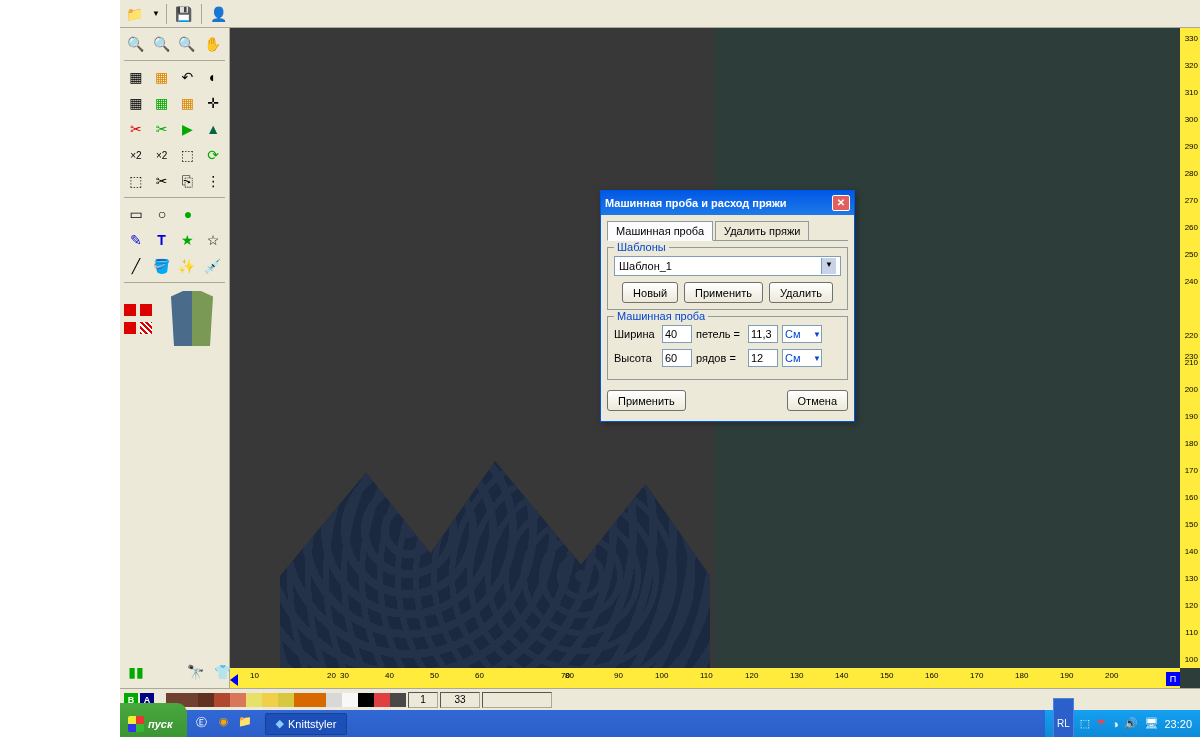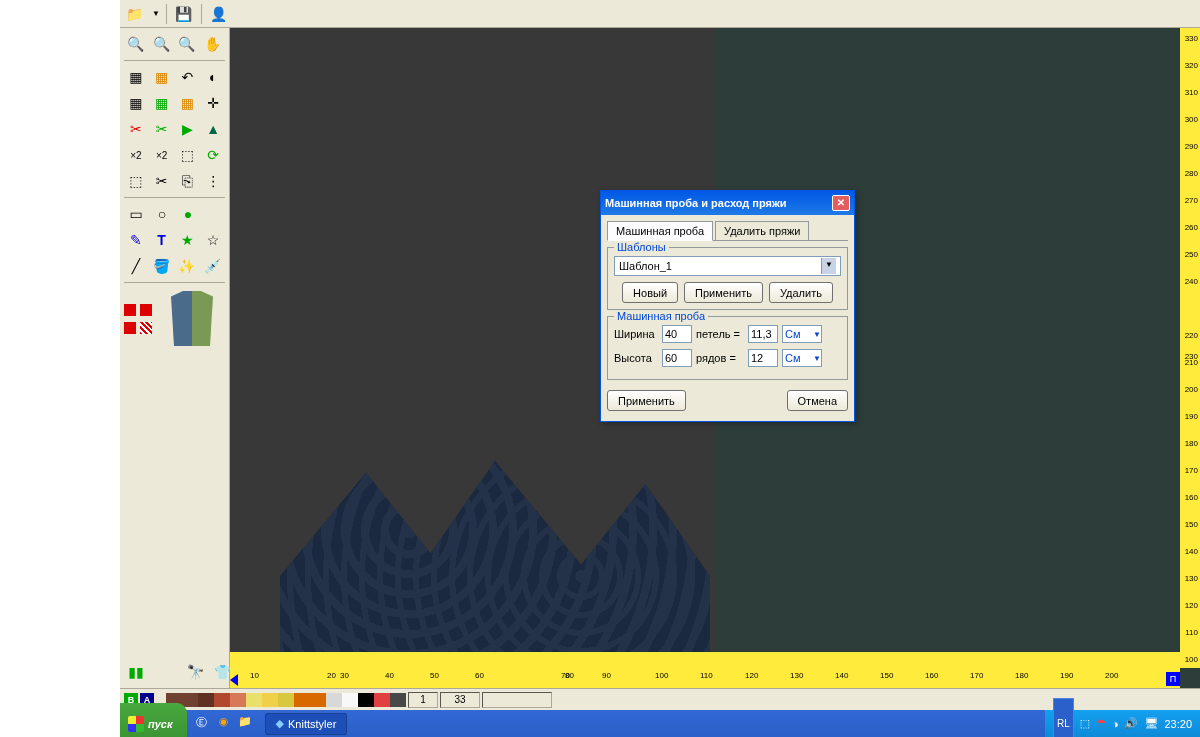--- a/index.html
+++ b/index.html
@@ -37,21 +37,21 @@
 }
 .pattern-overlay { position: absolute; inset: 0; background-image: 
   repeating-radial-gradient(circle at 30% 40%, #2a3850 0, #2a3850 8px, transparent 8px, transparent 20px),
   repeating-radial-gradient(circle at 70% 60%, #2a3850 0, #2a3850 6px, transparent 6px, transparent 18px);
   opacity: 0.6;
 }
 
 
 .ruler-v { position: absolute; right: 0; top: 0; width: 20px; height: calc(100% - 20px); background: #ffeb3b; font-size: 8px; }
 .ruler-v-mark { position: absolute; right: 2px; font-size: 8px; color: #000; }
-.ruler-h { position: absolute; left: 0; bottom: 0; right: 20px; height: 36px; background: #ffeb3b; display: flex; align-items: flex-end; }
+.ruler-h { position: absolute; left: 0; bottom: 0; right: 20px; height: 20px; background: #ffeb3b; display: flex; align-items: flex-end; }
 .ruler-h-mark { font-size: 8px; color: #000; position: absolute; bottom: 8px; }
 .ruler-arrow-l { position: absolute; left: 0; bottom: 2px; width: 0; height: 0; border-top: 6px solid transparent; border-bottom: 6px solid transparent; border-right: 8px solid #0000ff; }
 .ruler-arrow-r { position: absolute; right: 0; bottom: 2px; width: 14px; height: 14px; background: #0000ff; color: #fff; text-align: center; line-height: 14px; font-size: 9px; }
 
 
 .dialog { position: absolute; left: 480px; top: 190px; width: 255px; background: #ece9d8; border: 1px solid #0054e3; box-shadow: 2px 2px 6px rgba(0,0,0,0.3); }
 .dialog-title { height: 24px; background: linear-gradient(to bottom, #0058e6, #1f7ae7); color: #fff; display: flex; align-items: center; padding: 0 4px; font-size: 11px; font-weight: bold; }
 .dialog-title-text { flex: 1; }
 .dialog-close { width: 18px; height: 16px; background: #e35f5f; border: 1px solid #fff; color: #fff; text-align: center; line-height: 13px; font-size: 10px; cursor: pointer; border-radius: 2px; }
 .dialog-body { padding: 6px; }
@@ -218,21 +218,21 @@
         <div class="ruler-arrow-l"></div>
         <div id="ruler-h-inner" style="position:relative;width:100%;height:100%">
             <span class="ruler-h-mark" style="left: 20px;">10</span>
             <span class="ruler-h-mark" style="left: 65px; padding-left: 32px;">20</span>
             <span class="ruler-h-mark" style="left: 110px;">30</span>
             <span class="ruler-h-mark" style="left: 155px;">40</span>
             <span class="ruler-h-mark" style="left: 200px;">50</span>
             <span class="ruler-h-mark" style="left: 245px;">60</span>
             <span class="ruler-h-mark" style="left: 290px; margin-left: 41px;">70</span>
             <span class="ruler-h-mark" style="left: 335px;">80</span>
-            <span class="ruler-h-mark" style="left: 372px;">90</span>
+            <span class="ruler-h-mark" style="left: 384px;">90</span>
             <span class="ruler-h-mark" style="left: 425px;">100</span>
             <span class="ruler-h-mark" style="left: 470px;">110</span>
             <span class="ruler-h-mark" style="left: 515px;">120</span>
             <span class="ruler-h-mark" style="left: 560px;">130</span>
             <span class="ruler-h-mark" style="left: 605px;">140</span>
             <span class="ruler-h-mark" style="left: 650px;">150</span>
             <span class="ruler-h-mark" style="left: 695px;">160</span>
             <span class="ruler-h-mark" style="left: 740px;">170</span>
             <span class="ruler-h-mark" style="left: 785px;">180</span>
             <span class="ruler-h-mark" style="left: 830px;">190</span>

